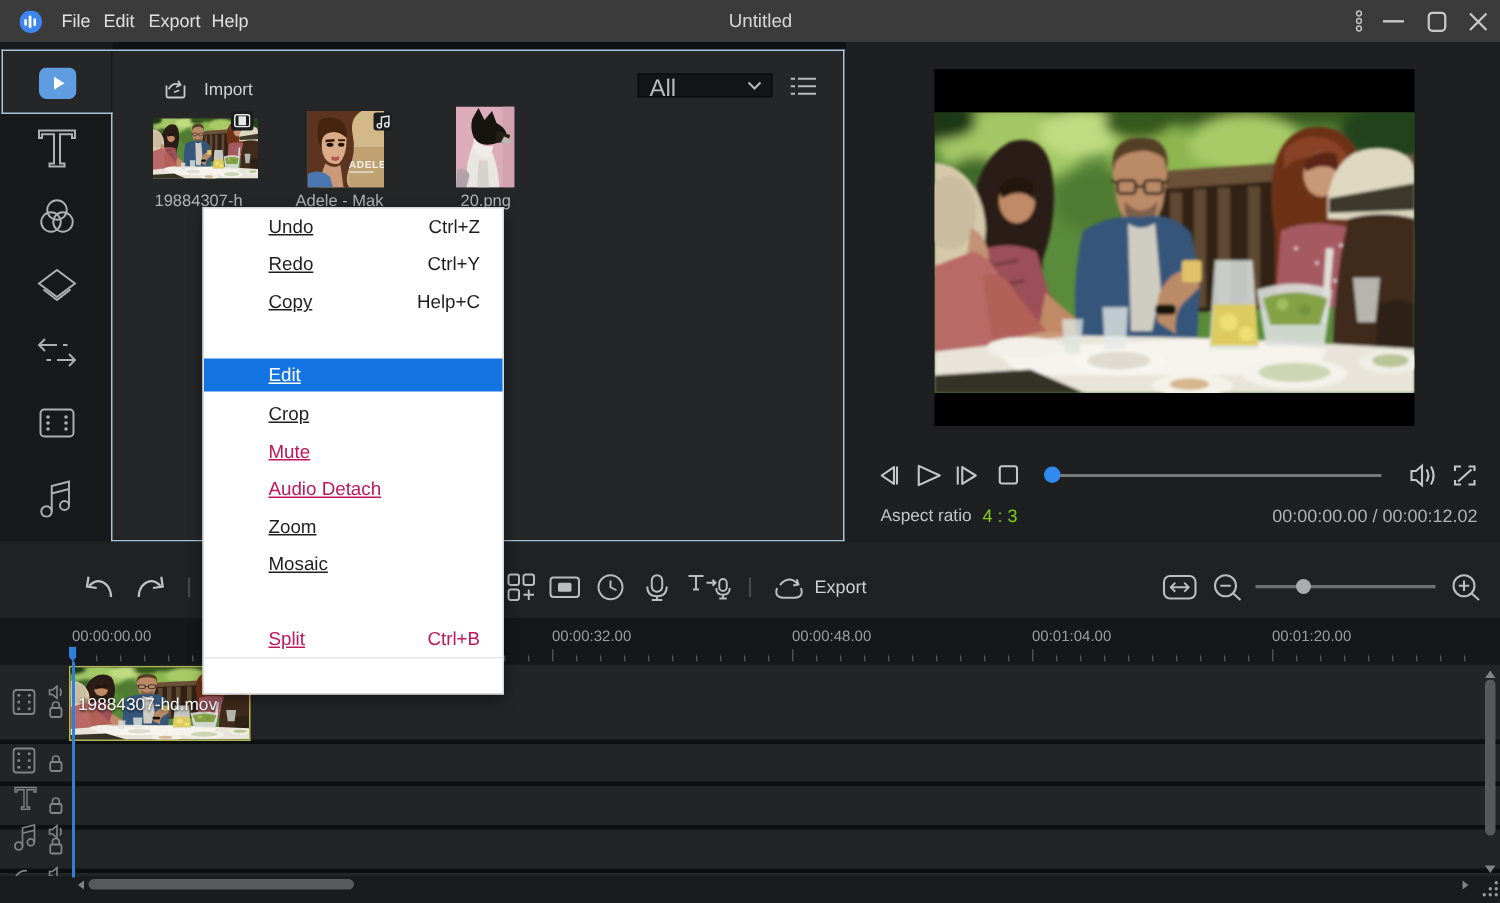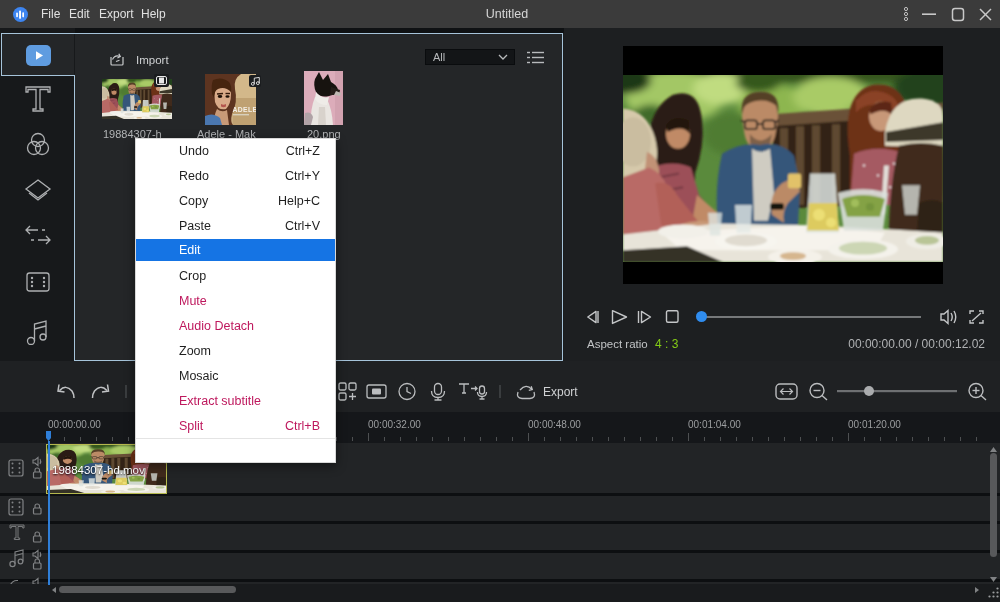--- a/index.html
+++ b/index.html
@@ -24,21 +24,21 @@
   #toolbar { left:0; top:361px; width:1000px; height:51px; background:#1f2123; }
   #ruler   { left:0; top:412px; width:1000px; height:31px; background:#15171a; }
   #tracks  { left:0; top:443px; width:1000px; height:159px; background:#0d0f11; }
   .trow { position:absolute; left:0; width:1000px; background:#222426; }
 
   
   #cmenu { left:135px; top:138px; width:201px; height:325px; background:#ffffff;
     z-index:50; box-shadow:0 3px 10px rgba(0,0,0,0.45); border:1px solid #d8d8d8; }
   #cmenu .mi { position:absolute; left:0; width:199px; height:25px; line-height:25px;
     font-size:12.5px; color:#1f1f1f; }
-  #cmenu .mi .lab { position:absolute; left:43px; }
+  #cmenu .mi .lab { position:absolute; left:43px;text-decoration:underline; }
   #cmenu .mi .sc  { position:absolute; right:15px; }
   #cmenu .dis { color:#be185d; }
   #cmenu .hl { background:#1574e4; color:#ffffff; }
   text { font-family:"Liberation Sans", sans-serif; }
 </style>
 </head>
 <body>
 <div id="stage">
 
   <div class="abs" id="titlebar">
@@ -121,21 +121,21 @@
     <g fill="none" stroke="#c8cacc" stroke-width="1.2">
       <path d="M 1 5 L 1 12 Q 1 13 2 13 L 12 13 Q 13 13 13 12 L 13 5"></path>
       <path d="M 2.5 7.5 Q 5 2.5 10 4.5"></path>
       <path d="M 8.8 1.8 L 10.3 4.6 L 7.4 6.0" fill="none"></path>
       <path d="M 6 9.5 L 9.5 8.2" stroke-width="1.1"></path>
     </g>
   </svg>
   <div class="abs" style="left:136px;top:54px;font-size:11.5px;color:#cfd1d3">Import</div>
 
   <div class="abs" style="left:425px;top:49px;width:90px;height:16px;background:#131517;border:1px solid #0a0c0e"></div>
-  <div class="abs" style="left:433px;top:51px;font-size:11px;color:#b8babc">All</div>
+  <div class="abs" style="left:433px;top:51px;font-size:16px;color:#b8babc">All</div>
   <svg class="abs" style="left:498px;top:54px" width="10" height="6" viewBox="0 0 10 6">
     <path d="M 1 1 L 5 5 L 9 1" fill="none" stroke="#b8babc" stroke-width="1.3"></path>
   </svg>
   <svg class="abs" style="left:527px;top:51px" width="17" height="13" viewBox="0 0 17 13">
     <g stroke="#b8babc" stroke-width="1.4">
       <line x1="0" y1="1.5" x2="3" y2="1.5"></line>
         <line x1="5" y1="1.5" x2="17" y2="1.5"></line>
       <line x1="0" y1="6.5" x2="3" y2="6.5"></line>
         <line x1="5" y1="6.5" x2="17" y2="6.5"></line>
       <line x1="0" y1="11.5" x2="3" y2="11.5"></line>
@@ -422,44 +422,37 @@
         <span class="sc">Ctrl+Z</span>
       </div>
     <div class="mi" style="top:25px">
         <span class="lab">Redo</span>
         <span class="sc">Ctrl+Y</span>
       </div>
     <div class="mi" style="top:50px">
         <span class="lab">Copy</span>
         <span class="sc">Help+C</span>
       </div>
-    <div class="mi" style="top:75px">
-        <span class="lab">Paste</span>
-        <span class="sc">Ctrl+V</span>
-      </div>
     <div class="mi hl" style="top:100px;height:22px;line-height:22px">
         <span class="lab">Edit</span>
       </div>
     <div class="mi" style="top:125px">
         <span class="lab">Crop</span>
       </div>
     <div class="mi dis" style="top:150px">
         <span class="lab">Mute</span>
       </div>
     <div class="mi dis" style="top:175px">
         <span class="lab">Audio Detach</span>
       </div>
     <div class="mi" style="top:225px">
         <span class="lab">Mosaic</span>
       </div>
     <div class="mi" style="top:200px">
         <span class="lab">Zoom</span>
-      </div>
-    <div class="mi dis" style="top:250px">
-        <span class="lab">Extract subtitle</span>
       </div>
     <div class="mi dis" style="top:275px">
         <span class="lab">Split</span>
         <span class="sc">Ctrl+B</span>
       </div>
     <div class="abs" style="left:0;top:299px;width:199px;height:1px;background:#e4e4e4"></div>
   </div>
 
   <svg width="0" height="0" style="position:absolute">
     <defs>

